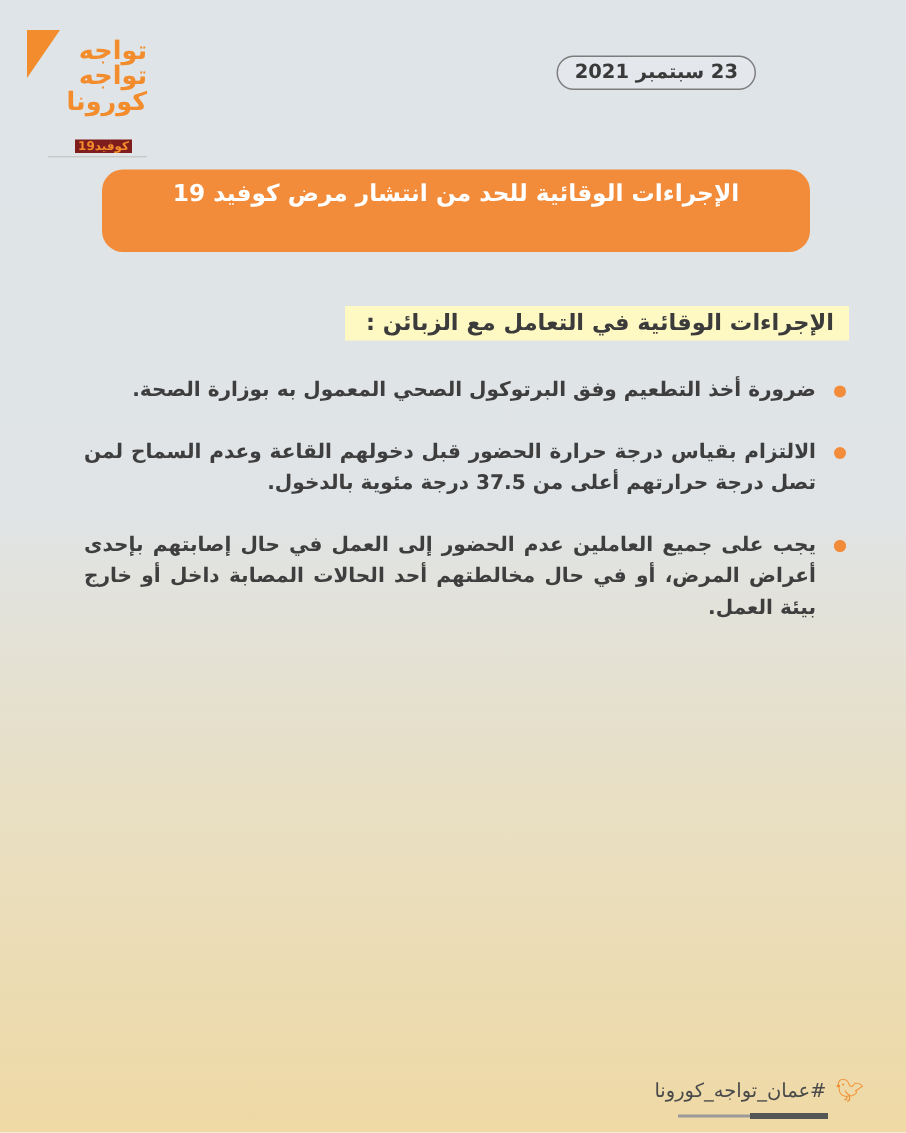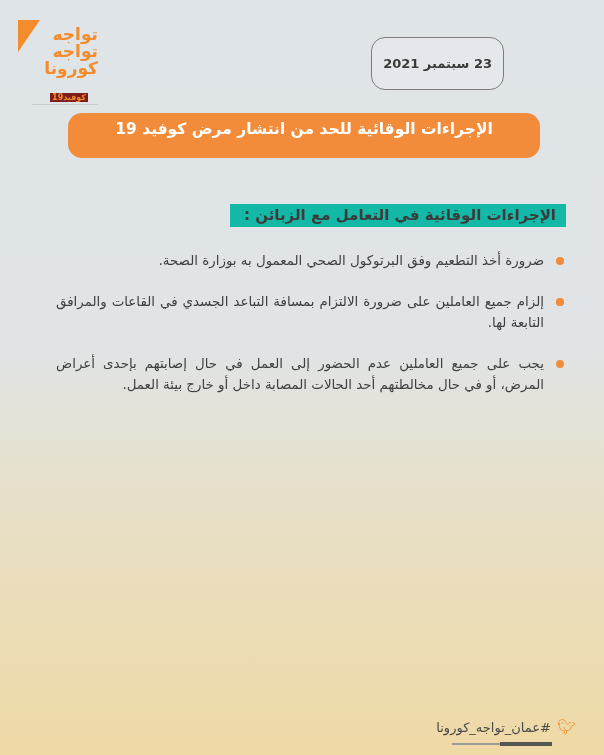--- a/index.html
+++ b/index.html
@@ -21,40 +21,40 @@
   }
   .logo .sub {
     position:absolute; right:0; left:14px; top:74px; height:10px;
     border-bottom:1px solid #c9c9c9; text-align:right; direction:rtl;
     color:#f28c2c; font-size:8px; font-weight:bold; line-height:8px;
   }
   .logo .sub span { background:#7f1d1d; padding:0 2px; margin-right:10px; }
   .date {
     position:absolute; right:100px; top:37px;
     border:1px solid #7d7d7d; border-radius:14px;
-    padding:18px 11px; font-size:13px; font-weight:bold; color:#3a3a3a;
+    padding:3px 11px; font-size:13px; font-weight:bold; color:#3a3a3a;
     direction:rtl; background:#e4e8ec;
   }
   .banner {
-    position:absolute; left:68px; top:113px; width:472px; height:45px;
+    position:absolute; left:68px; top:113px; width:472px; height:55px;
     background:#f28c3a; border-radius:14px;
     color:#fff; font-weight:bold; font-size:15.5px; line-height:23px;
     text-align:center; direction:rtl; padding-top:5px; box-sizing:border-box;
   }
   .section-title {
     position:absolute; right:38px; top:204px;
-    background:#14b8a6; padding:2px 10px 3px 14px;
+    background:#fef9c3; padding:2px 10px 3px 14px;
     font-weight:bold; font-size:15px; color:#3b3b3b; direction:rtl;
   }
   ul.items {
     position:absolute; right:38px; top:250px; width:510px; margin:0; padding:0;
     list-style:none; direction:rtl;
   }
   ul.items li {
-    position:relative; padding-right:22px; font-size:13.4px; font-weight:normal;
+    position:relative; padding-right:22px; font-size:13.4px; font-weight:bold;
     line-height:21px; color:#3e3e3e; text-align:justify; margin-bottom:20px;
   }
   ul.items li .dot {
     position:absolute; right:2px; top:7px; width:8px; height:8px; border-radius:50%;
     background:#f28c3a;
   }
   .footer {
     position:absolute; right:28px; top:718px; direction:rtl;
     font-size:13px; color:#4a4a4a; display:flex; align-items:center; gap:6px;
   }
@@ -80,22 +80,22 @@
 <div class="date">23 سبتمبر 2021</div>
 
 <div class="banner">
   <div>الإجراءات الوقائية للحد من انتشار مرض كوفيد 19</div>
 </div>
 
 <div class="section-title">الإجراءات الوقائية في التعامل مع الزبائن :</div>
 
 <ul class="items">
   <li><span class="dot"></span><span>ضرورة أخذ التطعيم وفق البرتوكول الصحي المعمول به بوزارة الصحة.</span></li>
+  <li><span class="dot"></span><span>الالتزام بقياس درجة حرارة الحضور قبل دخولهم القاعة وعدم السماح لمن تصل درجة حرارتهم أعلى من 37.5 درجة مئوية بالدخول.</span></li>
   <li><span class="dot"></span></li>
-  <li><span class="dot"></span><span>إلزام جميع العاملين على ضرورة الالتزام بمسافة التباعد الجسدي في القاعات والمرافق التابعة لها.</span></li>
   <li><span class="dot"></span><span>يجب على جميع العاملين عدم الحضور إلى العمل في حال إصابتهم بإحدى أعراض المرض، أو في حال مخالطتهم أحد الحالات المصابة داخل أو خارج بيئة العمل.</span></li>
 </ul>
 
 <div class="footer">
   <span class="tw">🐦︎</span>
   <span>#عمان_تواجه_كورونا</span>
 </div>
 <div class="footer-line">
     <div class="thick"></div>
   </div>

